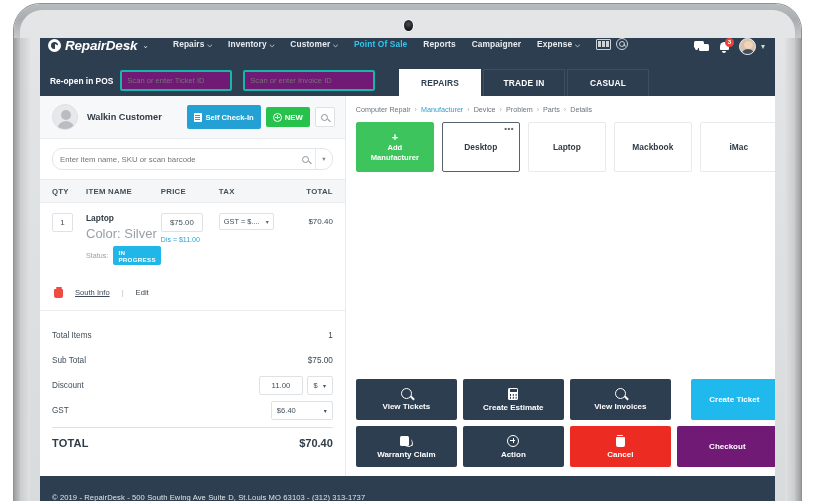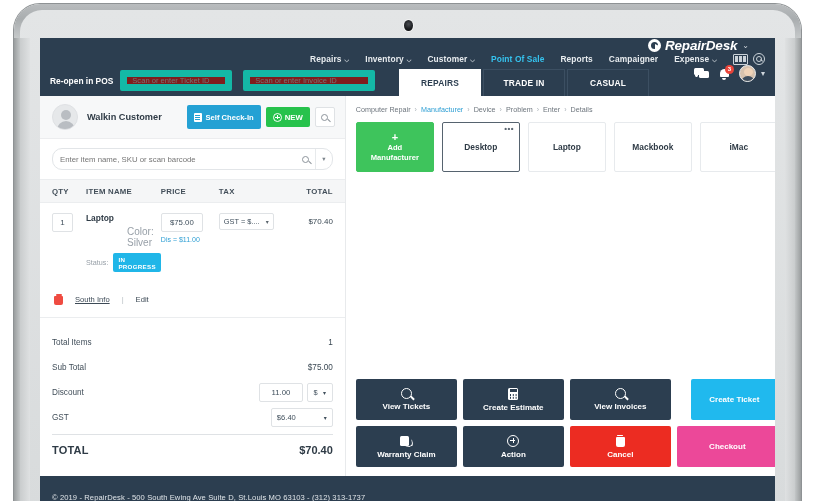--- a/index.html
+++ b/index.html
@@ -64,24 +64,23 @@
   .app {
     position: absolute; left: 0; top: 0;
     width: 735px; height: 463px;
     background: #2c3e50;
   }
 
   
   .topnav {
     height: 27px;
     background: #2c3e50;
-    display: flex; align-items: flex-end;
+    display: flex; align-items: flex-start;
     padding: 0 10px 0 8px;
     position: relative;
-    flex-direction: column;
   }
   .brand {
     display: flex; align-items: center;
     gap: 4px; color: #fff;
     margin-right: 16px;
     white-space: nowrap;
   }
   .brand-mark {
     width: 13px; height: 13px; border-radius: 50%;
     background: #fff; position: relative; flex: 0 0 auto;
@@ -187,21 +186,21 @@
     align-items: stretch;
   }
   .reopen-pos-cell {
     width: 335px; background: #2c3e50;
     display: flex; align-items: center; padding-left: 10px; gap: 7px;
   }
   .reopen-label {
     color: #fff; font-size: 8.4px; font-weight: bold; white-space: nowrap;
   }
   .reopen-input {
-    height: 21px; background: #7f1d1d; border: 7px solid #14b8a6;
+    height: 21px; background: #701a75; border: 2px solid #14b8a6;
     border-radius: 2px; font-size: 7.6px; color: #9aa3ab;
     padding: 0 5px; outline: none;
     font-family: "Liberation Sans", sans-serif;
   }
   .reopen-input.a { width: 112px; }
   .reopen-input.b { width: 142px; margin-left: 4px; }
 
   .tabs {
     flex: 1; display: flex; align-items: flex-end; gap: 2px;
     padding-left: 24px; background: #2c3e50;
@@ -333,21 +332,21 @@
 
   .tbl-row {
     display: flex; padding: 10px 12px 0 12px; align-items: flex-start;
   }
   .qty-box {
     width: 21px; height: 19px; border: 1px solid #dfe2e5; border-radius: 2px;
     display: flex; align-items: center; justify-content: center;
     font-size: 8px; color: #41505d; background: #fff;
   }
   .it-name { font-size: 8.4px; font-weight: bold; color: #2f3b46; }
-  .it-attr { font-size: 10px; color: #98a0a8; margin-top: 3px; margin-left: 41px; }
+  .it-attr { font-size: 13px; color: #98a0a8; margin-top: 3px; }
   .it-status-row { display: flex; align-items: center; gap: 5px; margin-top: 5px; }
   .it-status-lbl { font-size: 7.2px; color: #98a0a8; }
   .badge-prog {
     background: #20b6e8; color: #fff; font-size: 6.2px; font-weight: bold;
     padding: 2.5px 5px; border-radius: 2px; letter-spacing: .3px;
   }
   .price-box {
     width: 42px; height: 19px; border: 1px solid #dfe2e5; border-radius: 2px;
     display: flex; align-items: center; justify-content: center;
     font-size: 7.8px; color: #41505d; background: #fff;
@@ -454,21 +453,21 @@
   }
   .abtn {
     height: 41px; border-radius: 2px; border: none;
     display: flex; flex-direction: column;
     align-items: center; justify-content: center; gap: 3px;
     font-size: 8px; font-weight: bold; color: #fff;
     background: #2c3e50; cursor: pointer;
     font-family: "Liberation Sans", sans-serif;
   }
   .abtn.cyan { background: #20b9ee; justify-content: center; margin-left: 14px; }
-  .abtn.green { background: #ec4899; align-items: center; }
+  .abtn.green { background: #701a75; align-items: center; }
   .abtn.red { background: #ec2c22; }
   .mag-w { width: 11px; height: 11px; border-radius: 50%; border: 1.5px solid #fff; position: relative; }
   .mag-w::after { content:""; position:absolute; left:8px; top:8px; width:5px; height:1.5px; background:#fff; transform: rotate(45deg);}
   .ico-calc {
     width: 10px; height: 12px; background: #fff; border-radius: 1.5px; position: relative;
   }
   .ico-calc::before {
     content: ""; position: absolute; left: 1.5px; top: 1.5px;
     width: 7px; height: 3px; background: #2c3e50;
   }
@@ -709,21 +708,21 @@
 
           <div class="crumbs">
             <span class="cb">Computer Repair</span>
             <span class="gt">›</span>
             <span class="cb active">Manufacturer</span>
             <span class="gt">›</span>
             <span class="cb">Device</span>
             <span class="gt">›</span>
             <span class="cb">Problem</span>
             <span class="gt">›</span>
-            <span class="cb">Enter</span>
+            <span class="cb">Parts</span>
             <span class="gt">›</span>
             <span class="cb">Details</span>
           </div>
 
           <div class="cards">
             <div class="card add">
               <span class="pl">+</span>
               <span>Add</span>
               <span>Manufacturer</span>
             </div>

